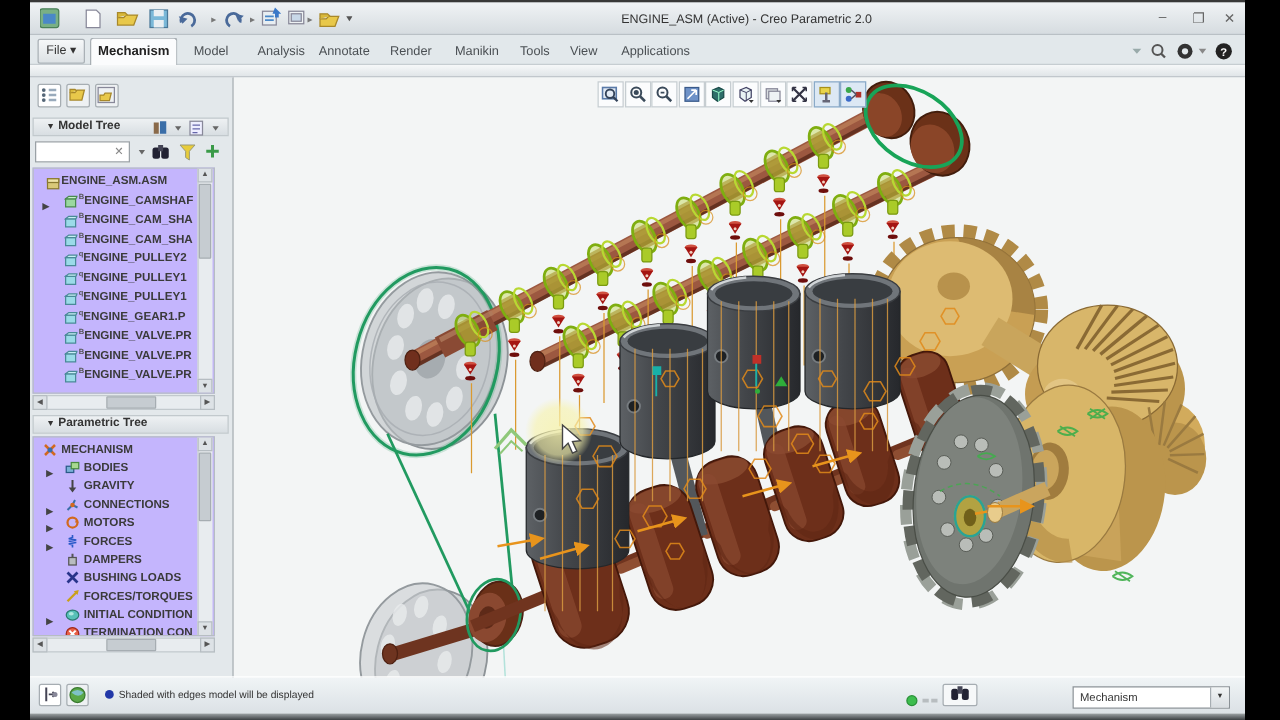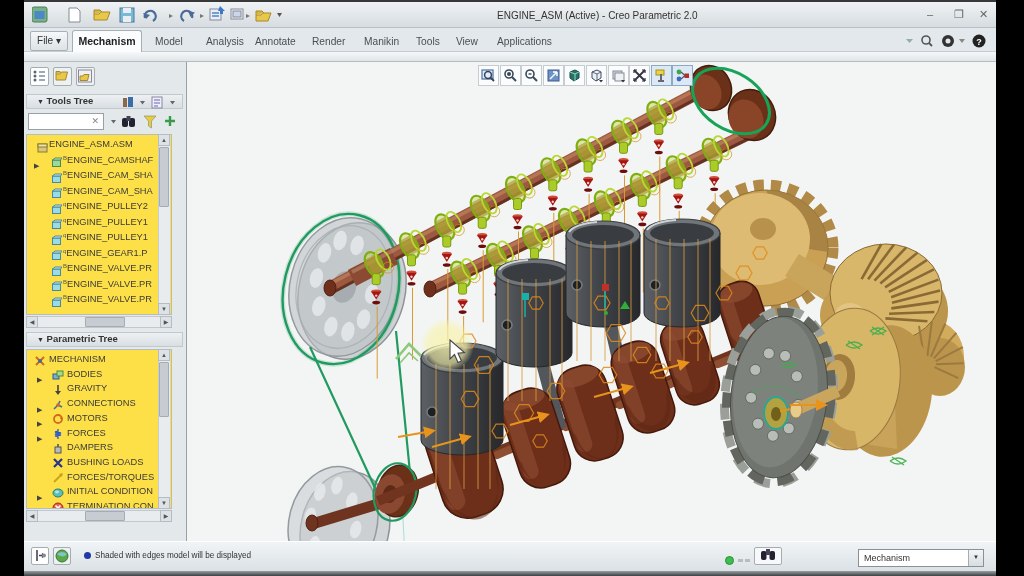--- a/index.html
+++ b/index.html
@@ -24,21 +24,21 @@
   background:linear-gradient(#f6f8f9,#e0e5e8); border-bottom:1px solid #b6bdc2; }
 #panel { position:absolute; left:0; top:60px; width:163px; height:481px; background:#e3e8eb;
   border-right:1px solid #9aa1a6; }
 #vp { position:absolute; left:163px; top:60px; width:809px; height:481px; background:#f3f5f5; }
 .pbtn { position:absolute; top:5px; width:19px; height:19px; background:#eef1f3;
   border:1px solid #a6adb2; border-radius:2px; }
 .phead { position:absolute; left:2px; width:157px; height:15px;
   background:linear-gradient(#eef1f3,#d8dee2); border:1px solid #c2c9cd;
   font-size:9.5px; color:#333; padding-left:10px; }
 .phead b { font-weight:bold; }
-.tbox { position:absolute; left:2px; width:146px; background:#fde047; border:1px solid #b6bdc2; overflow:hidden; }
+.tbox { position:absolute; left:2px; width:146px; background:#c4b5fd; border:1px solid #b6bdc2; overflow:hidden;font-weight:bold; }
 .trow { position:absolute; left:0; width:145px; height:15px; }
 .tria { font-size:7px; color:#444; }
 .tname { position:absolute; top:1.5px; font-size:9.3px; color:#3a3a3a; white-space:nowrap; }
 .flag { font-size:6px; color:#555; vertical-align:top; }
 .vscroll { position:absolute; right:1px; width:12px; background:#e8ecef; border-left:1px solid #c6cdd1; }
 .hscroll { position:absolute; left:2px; width:146px; height:12px; background:#e8ecef; border:1px solid #c2c9cd; }
 .sbtn { position:absolute; width:12px; height:12px; background:#dde2e6; border:1px solid #b6bdc2;
   font-size:6px; color:#555; text-align:center; line-height:11px; }
 .thumb { position:absolute; background:#c6ccd1; border:1px solid #a6adb2; border-radius:1px; }
 .vbtn { position:absolute; top:3px; width:21px; height:21px; background:#fbfcfd;
@@ -131,21 +131,21 @@
           <path d="M2 6 v-2.5 h4 l1.5 1.5" fill="#d8b83a" stroke="#a8882a"></path>
         </svg>
     </div>
     <div class="pbtn" style="left:52px">
       <svg width="16" height="16" viewBox="0 0 16 16">
           <rect x="1.5" y="2" width="13" height="12" fill="none" stroke="#889"></rect>
           <path d="M3 8 h3 l1 -1.5 h5 l-1.5 6 h-7.5 z" fill="#e8c84a" stroke="#a8882a"></path>
         </svg>
     </div>
 
-    <div class="phead" style="top:32px"><span style="font-size:7px">▼</span> <b>Tools Tree</b>
+    <div class="phead" style="top:32px"><span style="font-size:7px">▼</span> <b>Model Tree</b>
       <svg width="60" height="13" viewBox="0 0 60 13" style="position:absolute;right:2px;top:1px">
         <rect x="3" y="2" width="4" height="9" fill="#8a6a4a"></rect>
           <rect x="8" y="1" width="5" height="10" fill="#3a6ea8"></rect>
         <path d="M20 5 l5 0 l-2.5 3.5 z" fill="#666"></path>
         <rect x="32" y="1" width="10" height="11" fill="#eef" stroke="#889"></rect>
           <path d="M34 4 h6 m-6 3 h6 m-6 3 h4" stroke="#66a" stroke-width="1"></path>
         <path d="M50 5 l5 0 l-2.5 3.5 z" fill="#666"></path>
       </svg>
     </div>
     <div style="position:absolute;left:4px;top:51px;width:76px;height:17px;background:#fff;border:1px solid #9aa1a6">

